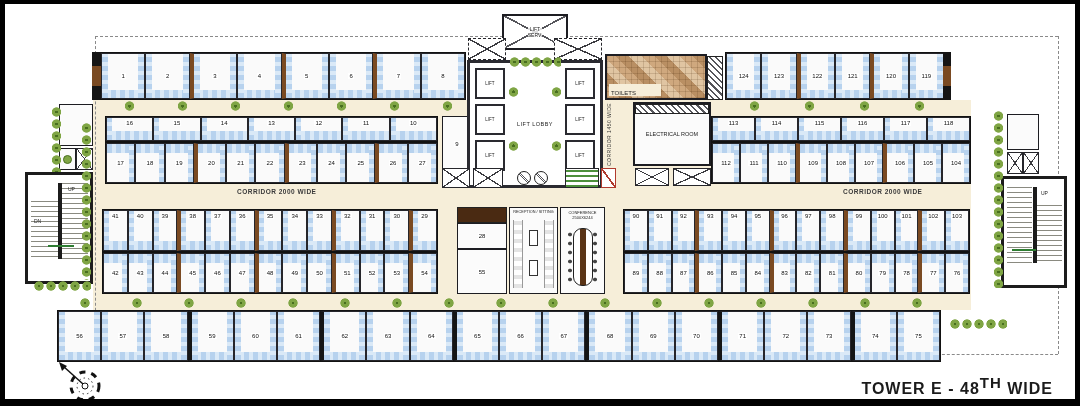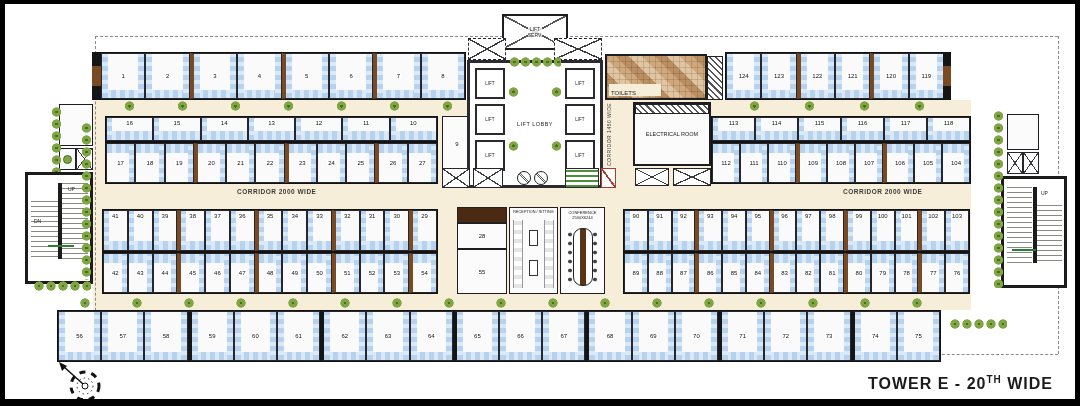--- a/index.html
+++ b/index.html
@@ -81,21 +81,21 @@
       background:linear-gradient(90deg,#fff 0 34%,#5a3416 34% 66%,#fff 66%);}
   .chairs-v{position:absolute;background-image:radial-gradient(circle,#444 0 1.6px,transparent 2.2px);
       background-size:8px 9px;background-repeat:repeat-y;}
   .small{font-size:5px;line-height:1.25;color:#1c1c1c;text-align:center;}
   .corridor-label{position:absolute;font-size:6.5px;font-weight:bold;color:#3a3a3a;
       letter-spacing:.5px;white-space:nowrap;}
   .vtext{writing-mode:vertical-rl;transform:rotate(180deg);font-size:5px;color:#333;
       letter-spacing:.5px;white-space:nowrap;}
   .title{position:absolute;font-size:16px;font-weight:bold;color:#1b1b1b;letter-spacing:1px;
       white-space:nowrap;}
-  .title sup{font-size:10px;}
+  .title sup{font-size:15px;}
   .wallblock{position:absolute;background:linear-gradient(#151515 0 30%,#7a4a22 30% 70%,#151515 70%);}
 </style>
 </head>
 <body>
 
 <div class="frame">
 
   <div class="abs floor" style="left:88px;top:96px;width:878px;height:210px"></div>
 
   <div class="abs dash-h" style="left:90px;top:32px;width:963px"></div>
@@ -623,16 +623,16 @@
 
   <svg class="abs" style="left:48px;top:354px" width="60" height="48" viewBox="0 0 60 48">
     <circle cx="32" cy="28" r="14" fill="none" stroke="#111" stroke-width="3" stroke-dasharray="6 6"></circle>
     <circle cx="32" cy="28" r="8" fill="none" stroke="#333" stroke-width="1" stroke-dasharray="1.5 3"></circle>
     <circle cx="32" cy="28" r="3" fill="none" stroke="#111" stroke-width="1"></circle>
     <line x1="30" y1="26" x2="10" y2="8" stroke="#111" stroke-width="1.5"></line>
     <polygon points="6,4 14,8 9,13" fill="#111"></polygon>
   </svg>
 
   <div class="title" style="right:22px;top:370px">
-    <span>TOWER E - 20</span><sup>TH</sup><span> WIDE</span>
+    <span>TOWER E - 48</span><sup>TH</sup><span> WIDE</span>
   </div>
 
 </div>
 
 </body></html>

